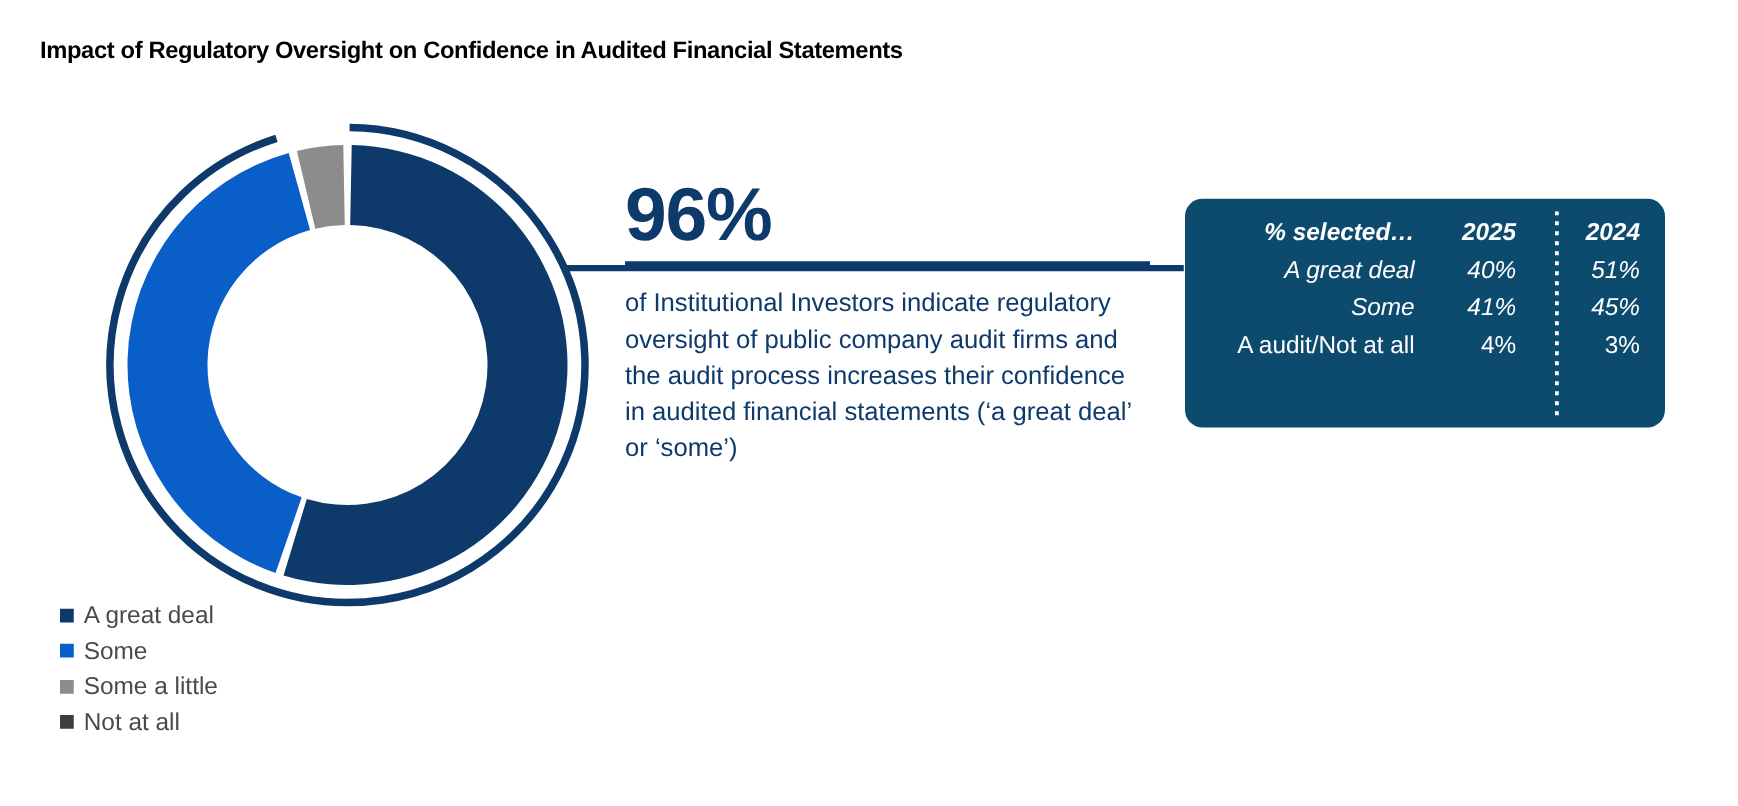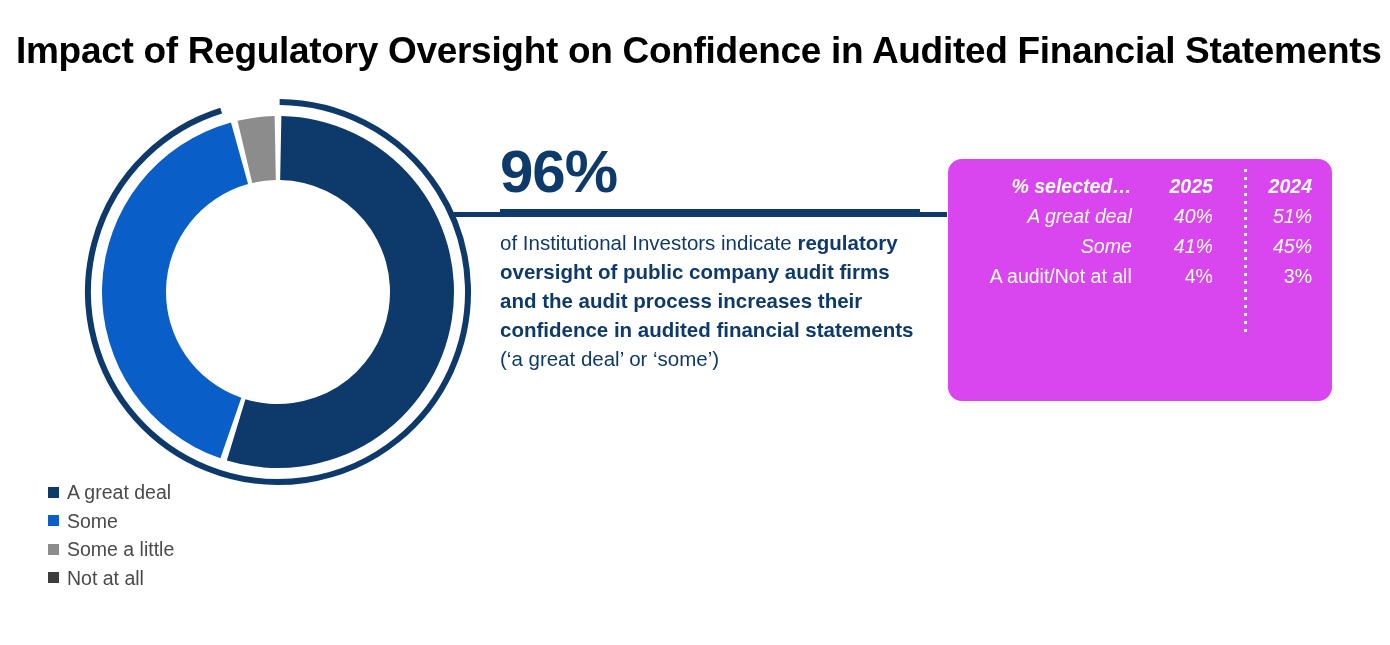--- a/index.html
+++ b/index.html
@@ -11,23 +11,23 @@
     width: 1390px;
     height: 645px;
     position: relative;
     font-family: "Liberation Sans", sans-serif;
     overflow: hidden;
   }
 
   
   #page-title {
     position: absolute;
-    left: 16px;
+    left: 32px;
     top: 30px;
-    font-size: 37px;
+    font-size: 19px;
     font-weight: bold;
     color: #000000;
     letter-spacing: -0.3px;
     white-space: nowrap;
   }
 
   
   #donut-chart {
     position: absolute;
     left: 78px;
@@ -83,40 +83,40 @@
     background: #0e3a6b;
     margin-top: 5px;
     margin-bottom: 14px;
     width: 100%;
   }
   #callout-body {
     font-size: 20.5px;
     color: #0e3a6b;
     line-height: 29px;
   }
-  #callout-body .bold { font-weight: bold; }
+  #callout-body .bold { font-weight: normal; }
 
   
   #connector-line {
     position: absolute;
     left: 452px;
     top: 212px;
     width: 495px;
     height: 5px;
     background: #0e3a6b;
   }
 
   
   #data-table {
     position: absolute;
     left: 948px;
     top: 159px;
     width: 384px;
-    height: 242px;
-    background: #d946ef;
+    height: 183px;
+    background: #0c4a6e;
     border-radius: 14px;
     box-sizing: border-box;
     padding: 12px 18px 12px 14px;
   }
   #data-table table {
     width: 100%;
     border-collapse: collapse;
     table-layout: fixed;
   }
   #data-table td, #data-table th {

